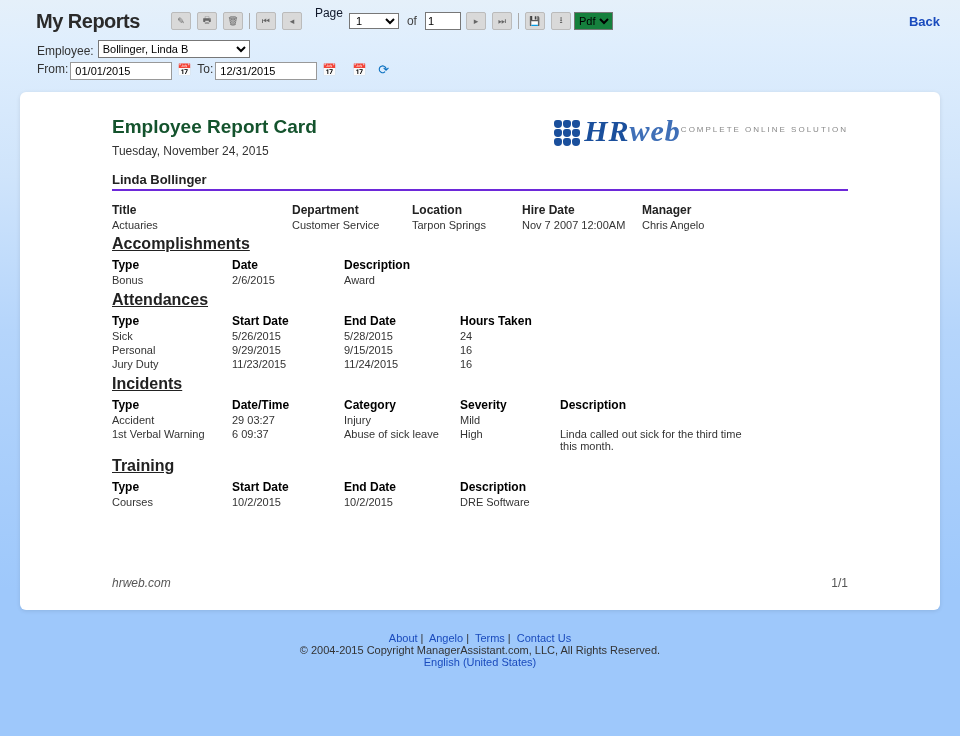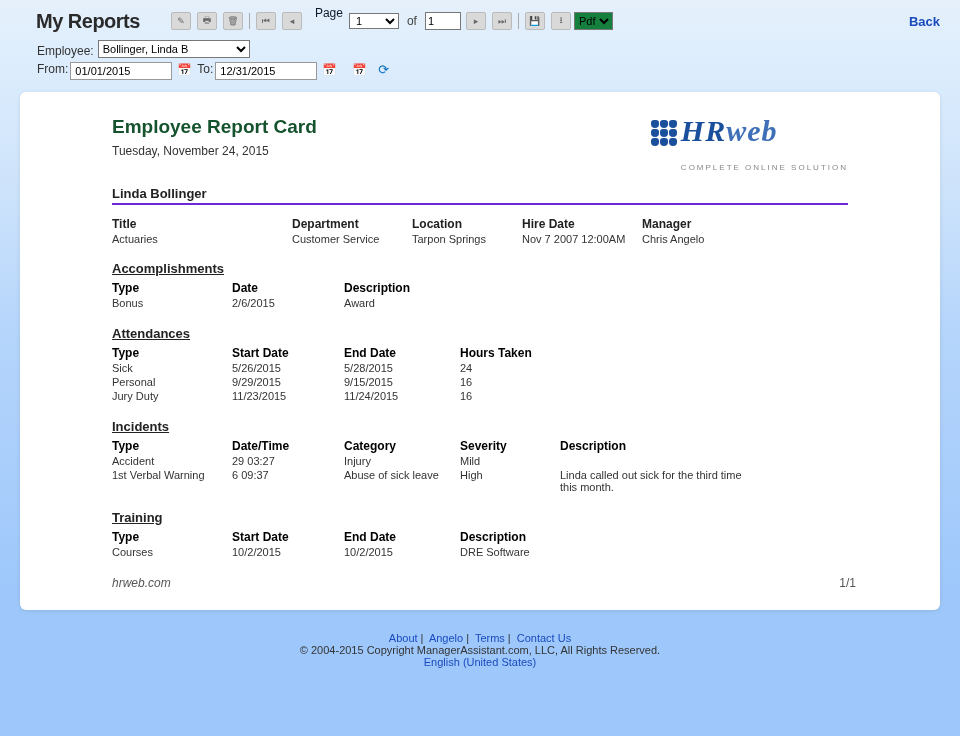--- a/index.html
+++ b/index.html
@@ -21,38 +21,38 @@
   .cal{width:15px;height:15px;margin:0 3px;cursor:pointer;display:inline-flex;align-items:center;justify-content:center;font-size:12px;color:#3a5fa0;}
   .refresh{width:15px;height:15px;margin-left:6px;cursor:pointer;font-size:13px;color:#0a70c0;}
   .paper{background:#fff;margin:0 20px 10px 20px;border-radius:6px;box-shadow:0 1px 4px rgba(0,0,0,0.1);padding:24px 92px 24px 92px;height:470px;position:relative;}
   .rhead{display:flex;justify-content:space-between;align-items:flex-start;}
   .rtitle{font-size:19px;font-weight:bold;color:#14532d;}
   .rdate{font-size:12px;color:#333;margin-top:6px;}
   .logo{display:flex;align-items:flex-start;gap:4px;}
   .logo-mark{display:flex;gap:1px;padding-top:4px;}
   .logo-col{display:flex;flex-direction:column;gap:1px;}
   .dot{width:8px;height:8px;background:#1a4f9c;border-radius:3px 3px 50% 50%;}
-  .logo-text{display:flex;flex-direction:column;line-height:1;}
+  .logo-text{display:flex;flex-direction:row;line-height:1;}
   .logo-main{font-family:"Times New Roman",serif;font-size:30px;font-weight:bold;color:#1a4f9c;font-style:italic;letter-spacing:1px;}
   .logo-main i{font-style:italic;color:#1a4f9c;}
   .logo-main .w{color:#3f6fb7;}
-  .logo-sub{font-size:8px;letter-spacing:2px;color:#888;margin-top:18px;text-align:center;}
+  .logo-sub{font-size:8px;letter-spacing:2px;color:#888;margin-top:10px;text-align:center;}
   .emp-name{font-size:13px;font-weight:bold;margin-top:14px;padding-bottom:2px;border-bottom:2px solid #6d28d9;}
   .row5{display:grid;grid-template-columns:180px 120px 110px 120px 110px;padding-top:12px;}
   .row5 .h{font-weight:bold;font-size:12px;}
   .row5 .c{font-size:11px;color:#333;padding-top:2px;}
-  .sec{font-size:13px;font-weight:bold;text-decoration:underline;margin-top:16px;}
+  .sec{font-size:16px;font-weight:bold;text-decoration:underline;margin-top:4px;}
   .g{display:grid;font-size:11px;color:#333;padding-top:4px;}
   .g .h{font-weight:bold;color:#000;font-size:12px;}
   .acc{grid-template-columns:120px 112px 200px;}
   .att{grid-template-columns:120px 112px 116px 100px;}
   .inc{grid-template-columns:120px 112px 116px 100px 200px;}
   .trn{grid-template-columns:120px 112px 116px 200px;}
   .g div{padding:1px 0;}
-  .pfoot{position:absolute;bottom:20px;left:92px;right:84px;display:flex;justify-content:space-between;font-size:12px;font-style:italic;color:#555;}
+  .pfoot{position:absolute;bottom:20px;left:92px;right:92px;display:flex;justify-content:space-between;font-size:12px;font-style:italic;color:#555;}
   .footer{text-align:center;font-size:11px;color:#333;margin-top:22px;}
   .footer a{color:#1a4bbd;text-decoration:none;}
   .footer .divl{margin:0 3px;color:#333;}
 </style>
 </head>
 <body>
 
 <div class="top-bar">
   <div class="brand">My Reports</div>
   <span class="tb-icon">✎</span>

